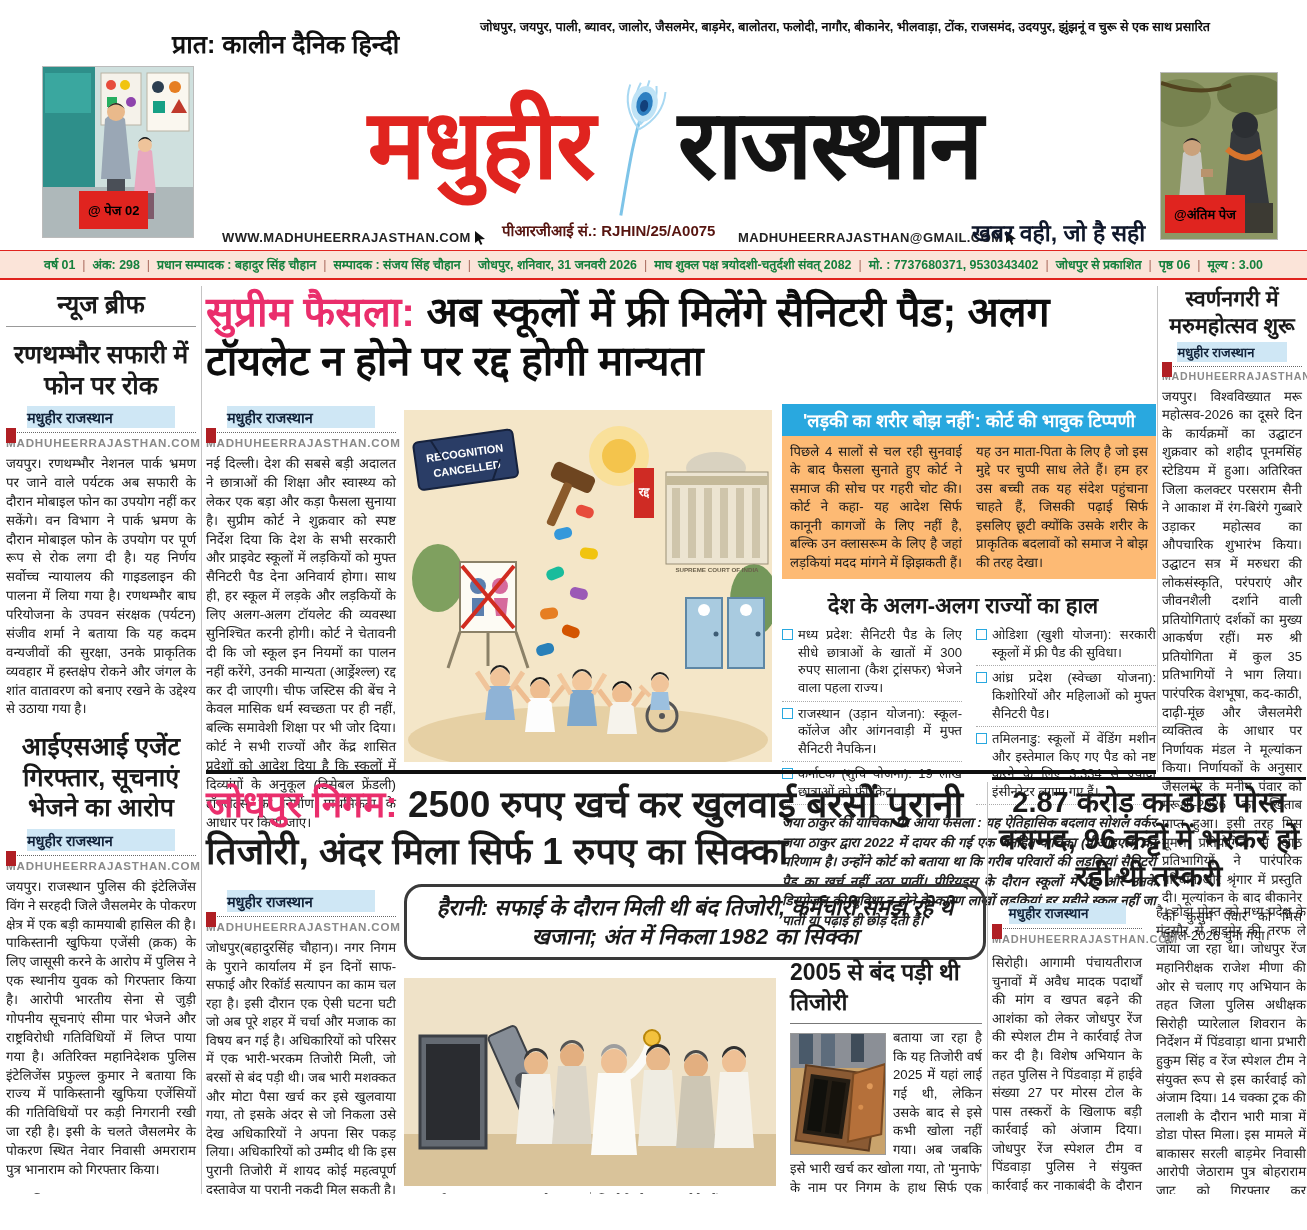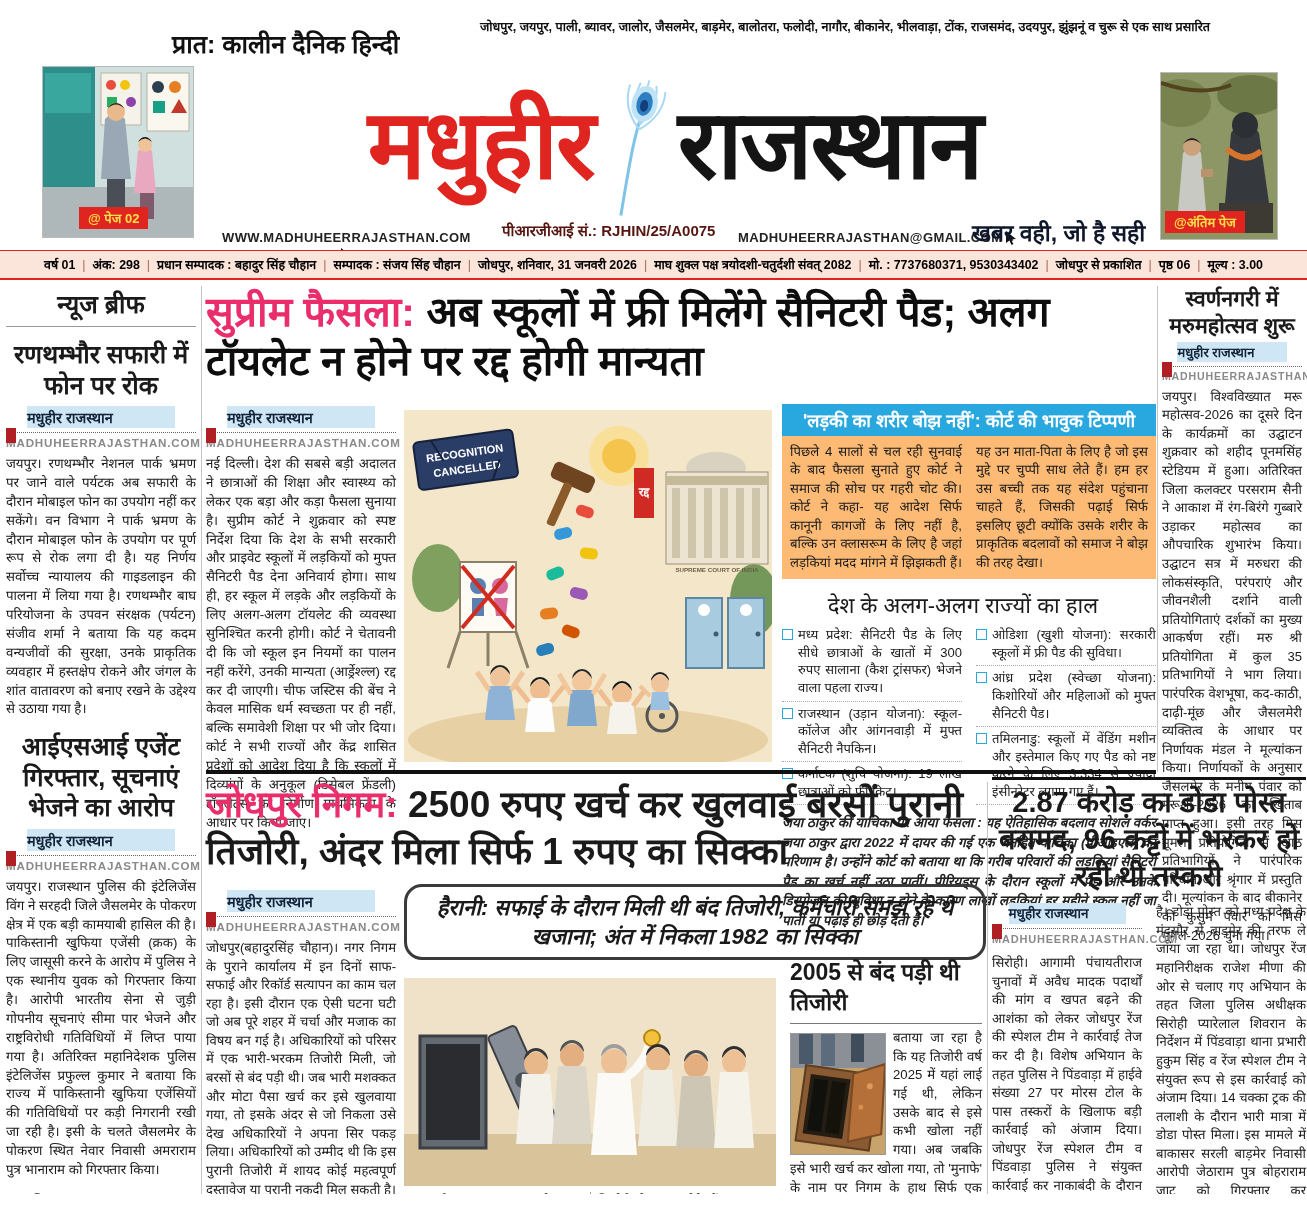--- a/index.html
+++ b/index.html
@@ -7,25 +7,25 @@
   .page{position:relative;width:1307px;height:1194px;background:#fff;overflow:hidden;}
   .abs{position:absolute;}
 
   
   .tagline-left{left:172px;top:26px;font-size:25px;font-weight:800;color:#111;}
   .cities{left:480px;top:20px;width:820px;font-size:12.6px;font-weight:700;color:#111;line-height:1.25;}
   .logo-row{left:192px;top:58px;width:965px;height:172px;display:flex;align-items:center;justify-content:center;gap:10px;}
   .logo-red{font-size:97px;font-weight:800;color:#e0241f;letter-spacing:-2px;line-height:1;}
   .logo-black{font-size:97px;font-weight:800;color:#141414;letter-spacing:-2px;line-height:1;}
   .photo-card{overflow:hidden;border:1px solid #bbb;background:#ddd;}
-  .photo-label{position:absolute;background:#e0241f;color:#fde047;font-size:13px;font-weight:700;padding:2px 9px;white-space:nowrap;}
+  .photo-label{position:absolute;background:#e0241f;color:#000000;font-size:13px;font-weight:700;padding:10px 9px;white-space:nowrap;}
   .site-line{font-size:13px;font-weight:700;color:#222;letter-spacing:.4px;display:flex;align-items:center;gap:3px;}
   .prgi{left:502px;top:220px;font-size:15px;font-weight:700;color:#571510;}
   .slogan{left:972px;top:216px;font-size:23px;font-weight:800;color:#0f172a;text-align:center;}
-  .infobar{left:0;top:250px;width:1307px;height:30px;background:#fbe4d9;border-top:1.5px solid #e0241f;border-bottom:2.5px solid #e0241f;display:flex;align-items:center;justify-content:center;color:#000000;font-size:12.4px;font-weight:700;box-sizing:border-box;}
+  .infobar{left:0;top:250px;width:1307px;height:30px;background:#fbe4d9;border-top:1.5px solid #e0241f;border-bottom:2.5px solid #e0241f;display:flex;align-items:center;justify-content:center;color:#15803d;font-size:12.4px;font-weight:700;box-sizing:border-box;}
   .infobar span.item{white-space:nowrap;}
   .infobar span.item:not(:last-child)::after{content:"|";margin:0 7px;color:#a8685c;font-weight:400;}
 
   
   .byline{position:relative;text-align:left;margin:2px 0 6px 0;}
   .byline-bar{background:#cfe7f5;font-weight:700;font-size:14.5px;color:#12233a;padding:1px 0;width:78%;margin:0 auto;}
   .byline-rule{position:relative;border-top:1.6px dotted #666;margin:4px 0 3px 0;}
   .redsq{position:absolute;left:0;top:-5px;width:10px;height:15px;background:#b01f24;}
   .byline-site{color:#8a8a8a;font-size:11.6px;font-weight:700;letter-spacing:.8px;}
   .bodytext{font-size:13.3px;line-height:1.42;text-align:justify;margin:4px 0 0 0;}
@@ -39,21 +39,21 @@
 
   
   .main-story{left:206px;top:288px;width:950px;height:484px;}
   .main-headline{font-size:41px;line-height:1.2;font-weight:800;color:#0d0d0d;}
   .kicker{color:#ea2e6c;}
   .m-text{left:0;top:116px;width:190px;}
   .m-cartoon{left:198px;top:122px;width:368px;height:352px;}
   .m-panel{left:576px;top:116px;width:374px;}
   .panel-head{background:#29a8df;color:#fff;font-weight:800;font-size:18px;text-align:center;padding:4px 2px;}
   .panel-body{background:#fdba74;padding:7px 8px;column-count:2;column-gap:14px;font-size:13.2px;line-height:1.4;text-align:justify;}
-  .states-title{font-size:22px;font-weight:400;text-align:center;margin:10px 12px 4px 0;}
+  .states-title{font-size:22px;font-weight:700;text-align:center;margin:10px 12px 4px 0;}
   .state-item{position:relative;padding:3px 0 4px 16px;font-size:13px;line-height:1.35;text-align:justify;border-bottom:1px dotted #aaa;break-inside:avoid;}
   .state-item .sq{position:absolute;left:0;top:6px;width:9px;height:9px;border:1.6px solid #29a8df;background:#fff;}
   .states-cols{column-count:2;column-gap:14px;}
   .jaya{font-size:13.4px;line-height:1.45;text-align:justify;font-style:italic;font-weight:700;color:#222;margin-top:8px;}
 
   
   .desert-col{left:1162px;top:286px;width:140px;}
   .desert-headline{font-size:21.5px;font-weight:800;line-height:1.25;text-align:center;}
 
   
@@ -140,21 +140,21 @@
       <circle cx="84" cy="52" r="13" fill="#2c2f33"></circle>
       <path d="M66 76 q18 16 34 2" stroke="#d8742c" stroke-width="6" fill="none"></path>
       <path d="M22 80 q10 -10 18 0 l6 70 h-30 z" fill="#c9c9c4"></path>
       <circle cx="31" cy="74" r="9" fill="#caa27c"></circle>
         <path d="M22 71 q9 -8 18 0 q-4 -6 -9 -6 q-5 0 -9 6z" fill="#222"></path>
       <rect x="40" y="96" width="12" height="8" fill="#b9936d"></rect>
     </svg>
     <div class="photo-label" style="left:4px;bottom:6px;">@अंतिम पेज</div>
   </div>
 
-  <div class="abs site-line" style="left:222px;top:230px;flex-direction:column;">
+  <div class="abs site-line" style="left:222px;top:230px;">
     <span>WWW.MADHUHEERRAJASTHAN.COM</span>
     <svg width="12" height="14" viewBox="0 0 12 14">
         <path d="M1 0 L11 8 L6 8.6 L8.4 13 L6.6 14 L4.4 9.6 L1 12 Z" fill="#111"></path>
       </svg>
   </div>
   <div class="abs prgi">पीआरजीआई सं.: RJHIN/25/A0075</div>
   <div class="abs site-line" style="left:738px;top:230px;">
     <span>MADHUHEERRAJASTHAN@GMAIL.COM</span>
     <svg width="12" height="14" viewBox="0 0 12 14">
         <path d="M1 0 L11 8 L6 8.6 L8.4 13 L6.6 14 L4.4 9.6 L1 12 Z" fill="#111"></path>

